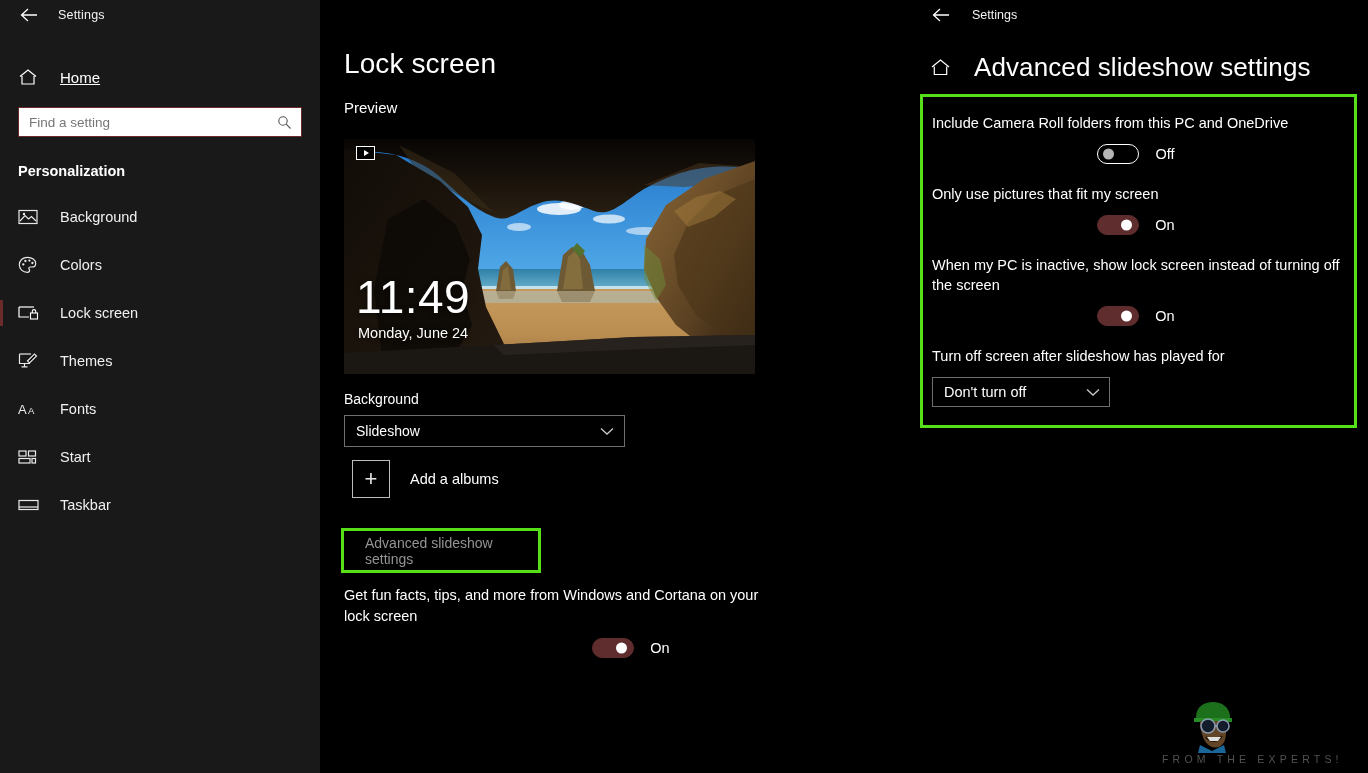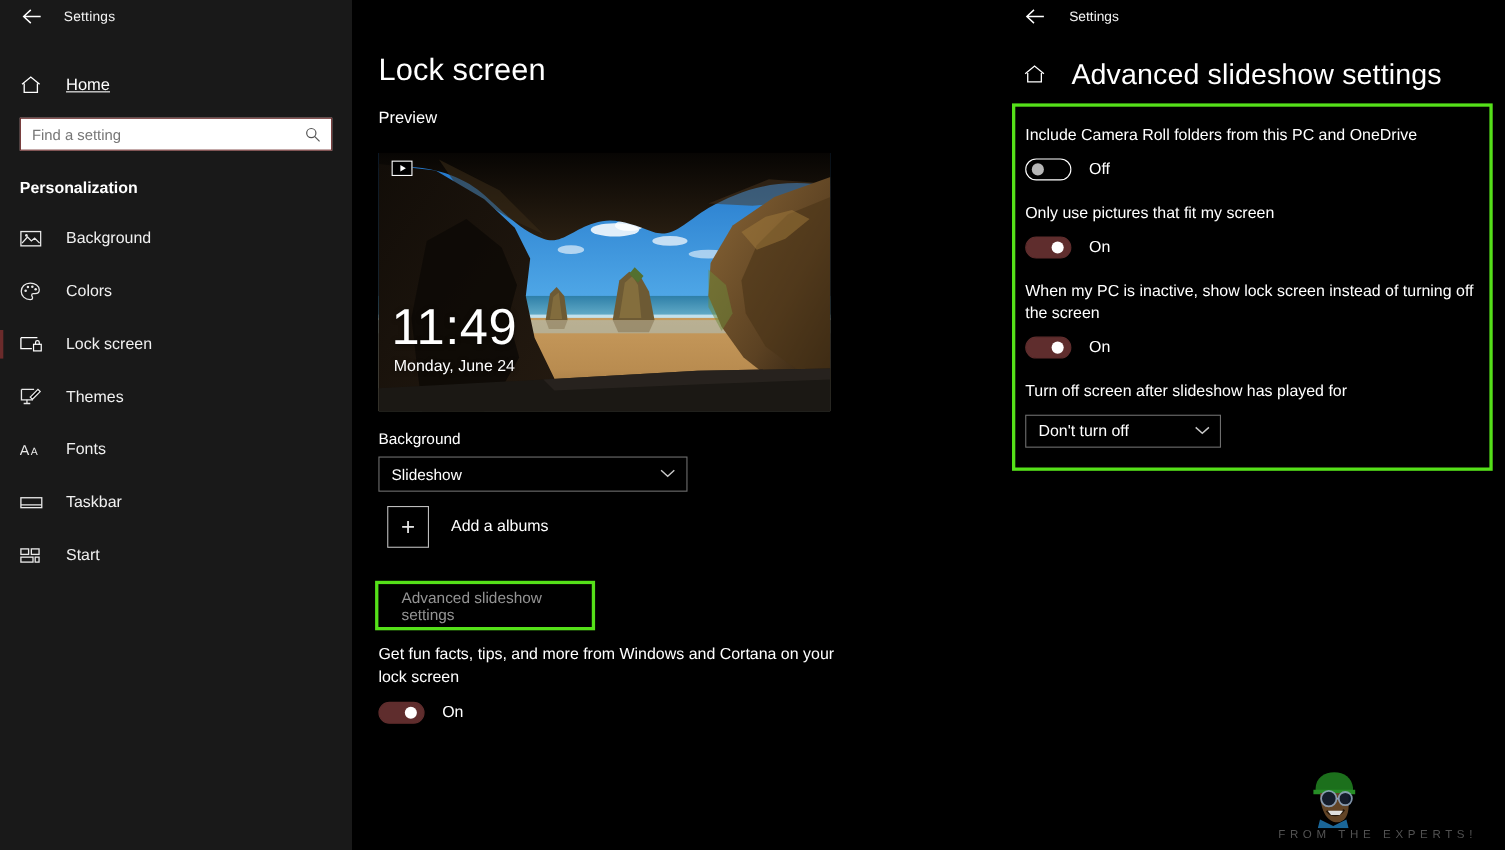--- a/index.html
+++ b/index.html
@@ -134,21 +134,21 @@
     padding-left: 21px; cursor: pointer;
   }
   .adv-link-box .t { font-size: 14px; color: #949494; }
 
   .cortana-text {
     font-size: 14.5px; color: #ffffff; line-height: 21px;
     margin: 12px 0 0 24px; width: 435px;
   }
 
   
-  .toggle-row { display: flex; align-items: center; }
+  .toggle-row { display: flex; align-items: center; justify-content: center; }
   .tgl {
     position: relative; width: 42px; height: 20px; border-radius: 10px;
     flex: none; cursor: pointer;
   }
   .tgl.on { background: #5f2d2d; border: 1px solid #5f2d2d; }
   .tgl.off { background: #000000; border: 1.5px solid #ffffff; }
   .tgl .knob {
     position: absolute; top: 50%; transform: translateY(-50%);
     width: 11px; height: 11px; border-radius: 50%;
   }
@@ -295,38 +295,38 @@
           <svg width="22" height="16" viewBox="0 0 22 16">
             <text x="0" y="12.5" font-family="Liberation Sans, sans-serif" font-size="13" fill="#e9e9e9">A</text>
             <text x="10" y="13" font-family="Liberation Sans, sans-serif" font-size="9.5" fill="#e9e9e9">A</text>
           </svg>
         </span>
         <span class="lbl">Fonts</span>
       </div>
 
       <div class="nav-item">
         <span class="ic">
-          <svg width="21" height="14" viewBox="0 0 21 14">
-            <rect x="1" y="2.5" width="19" height="9" stroke="#e9e9e9" stroke-width="1.2" fill="none"></rect>
-            <path d="M1 9 L20 9" stroke="#e9e9e9" stroke-width="1.2"></path>
-          </svg>
-        </span>
-        <span class="lbl">Taskbar</span>
-      </div>
-
-      <div class="nav-item">
-        <span class="ic">
           <svg width="20" height="16" viewBox="0 0 20 16">
             <rect x="1" y="2" width="7" height="5" stroke="#e9e9e9" stroke-width="1.2" fill="none"></rect>
             <rect x="10.5" y="2" width="7" height="5" stroke="#e9e9e9" stroke-width="1.2" fill="none"></rect>
             <rect x="1" y="9.5" width="11" height="4.5" stroke="#e9e9e9" stroke-width="1.2" fill="none"></rect>
             <rect x="14" y="9.5" width="3.5" height="4.5" stroke="#e9e9e9" stroke-width="1.2" fill="none"></rect>
           </svg>
         </span>
         <span class="lbl">Start</span>
+      </div>
+
+      <div class="nav-item">
+        <span class="ic">
+          <svg width="21" height="14" viewBox="0 0 21 14">
+            <rect x="1" y="2.5" width="19" height="9" stroke="#e9e9e9" stroke-width="1.2" fill="none"></rect>
+            <path d="M1 9 L20 9" stroke="#e9e9e9" stroke-width="1.2"></path>
+          </svg>
+        </span>
+        <span class="lbl">Taskbar</span>
       </div>
 
     </div>
   </div>
 
   <div class="middle">
 
     <div class="page-title">Lock screen</div>
     <div class="sub-label">Preview</div>
 

